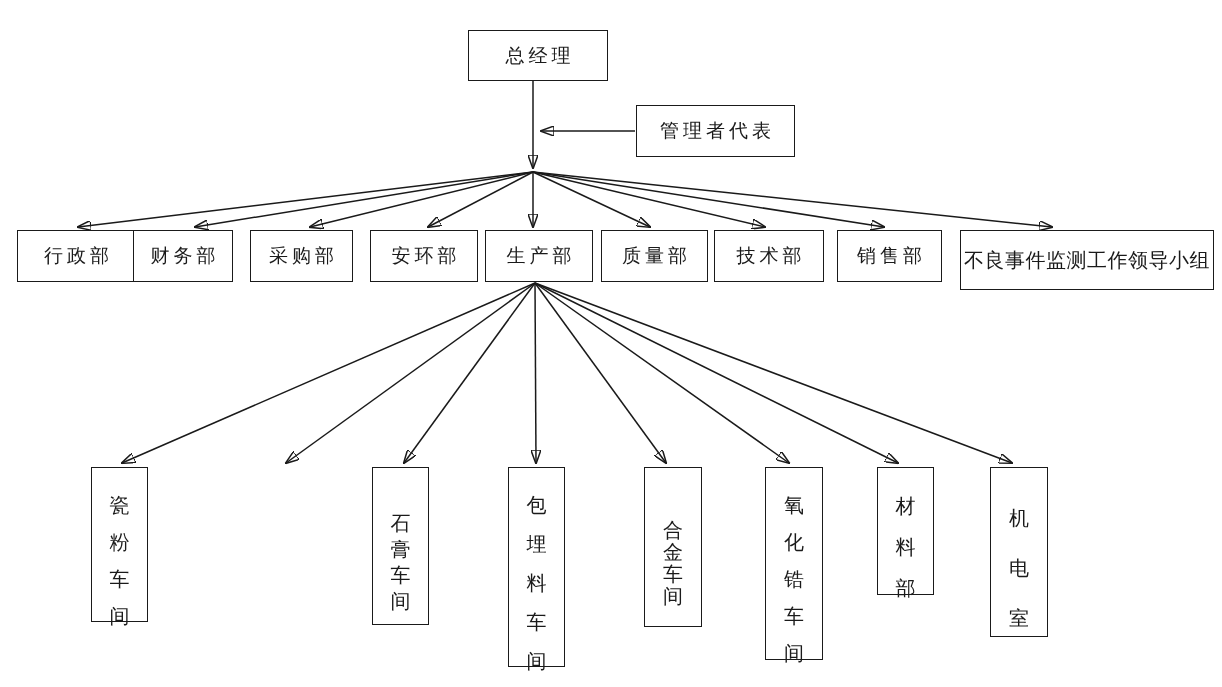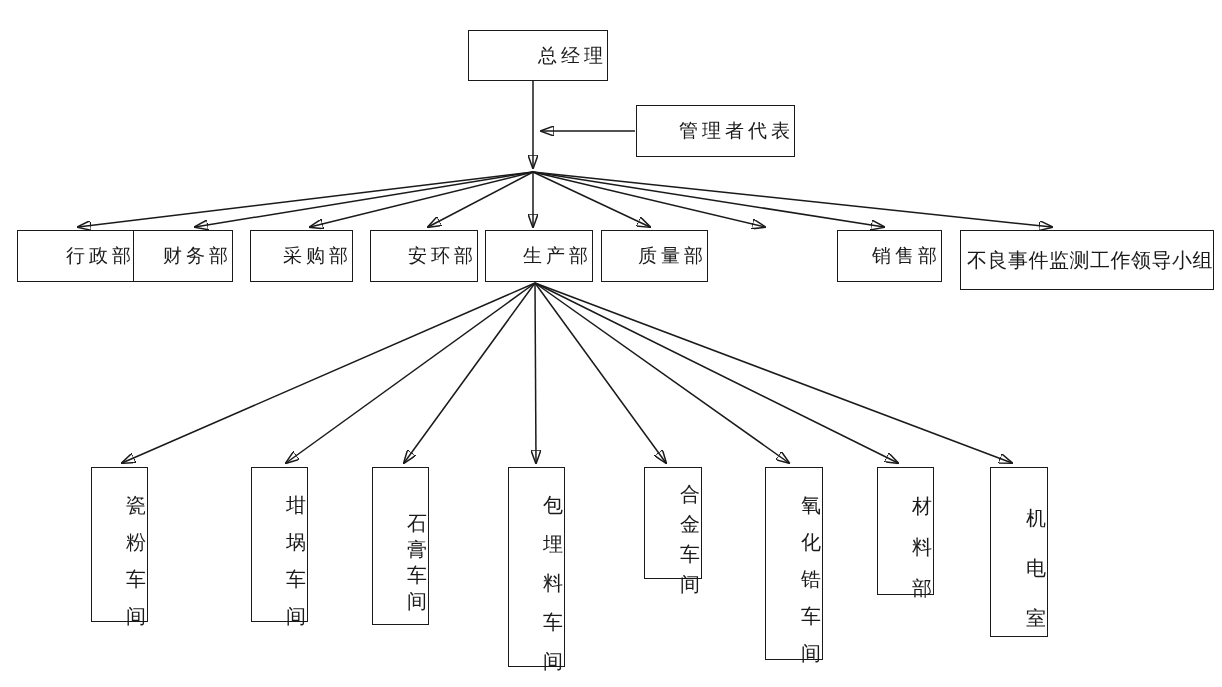--- a/index.html
+++ b/index.html
@@ -13,21 +13,21 @@
   }
   #connectors{position:absolute;left:0;top:0;width:1222px;height:687px;}
   #connectors path{stroke:#1a1a1a;stroke-width:1.5;fill:none;}
   .box{
     position:absolute;
     box-sizing:border-box;
     border:1.5px solid #1a1a1a;
     background:#ffffff;
     display:flex;
     align-items:center;
-    justify-content:flex-end;
+    justify-content:center;
     text-align:center;
   }
   .box.h .lbl{
     font-size:19px;
     letter-spacing:4px;
     text-indent:4px; 
     white-space:nowrap;
   }
   .box.h.wide .lbl{
     font-size:20px;
@@ -98,40 +98,40 @@
   </div>
   <div class="box h" style="left:370px;top:230px;width:108px;height:52px">
     <span class="lbl">安环部</span>
   </div>
   <div class="box h" style="left:485px;top:230px;width:108px;height:52px">
     <span class="lbl">生产部</span>
   </div>
   <div class="box h" style="left:601px;top:230px;width:107px;height:52px">
     <span class="lbl">质量部</span>
   </div>
+  <div class="box h" style="left:714px;top:230px;width:110px;height:52px">
+    <span class="lbl">技术部</span>
+  </div>
   <div class="box h" style="left:837px;top:230px;width:105px;height:52px">
     <span class="lbl">销售部</span>
   </div>
   <div class="box h wide" style="left:960px;top:230px;width:254px;height:60px">
     <span class="lbl">不良事件监测工作领导小组</span>
   </div>
 
   <div class="box v" style="left:91px;top:467px;width:57px;height:155px;line-height:37px">
     <span class="vlbl">瓷粉车间</span>
   </div>
-  <div class="box v" style="left:251px;top:467px;width:57px;height:155px;line-height:37px">
-    <span class="vlbl">坩埚车间</span>
-  </div>
   <div class="box v" style="left:372px;top:467px;width:57px;height:158px;line-height:26px">
     <span class="vlbl">石膏车间</span>
   </div>
   <div class="box v" style="left:508px;top:467px;width:57px;height:200px;line-height:39px">
     <span class="vlbl">包埋料车间</span>
   </div>
-  <div class="box v" style="left:644px;top:467px;width:58px;height:112px;line-height:30px">
+  <div class="box v" style="left:644px;top:467px;width:58px;height:160px;line-height:22px">
     <span class="vlbl">合金车间</span>
   </div>
   <div class="box v" style="left:765px;top:467px;width:58px;height:193px;line-height:37px">
     <span class="vlbl">氧化锆车间</span>
   </div>
   <div class="box v" style="left:877px;top:467px;width:57px;height:128px;line-height:41px">
     <span class="vlbl">材料部</span>
   </div>
   <div class="box v" style="left:990px;top:467px;width:58px;height:170px;line-height:50px">
     <span class="vlbl">机电室</span>

